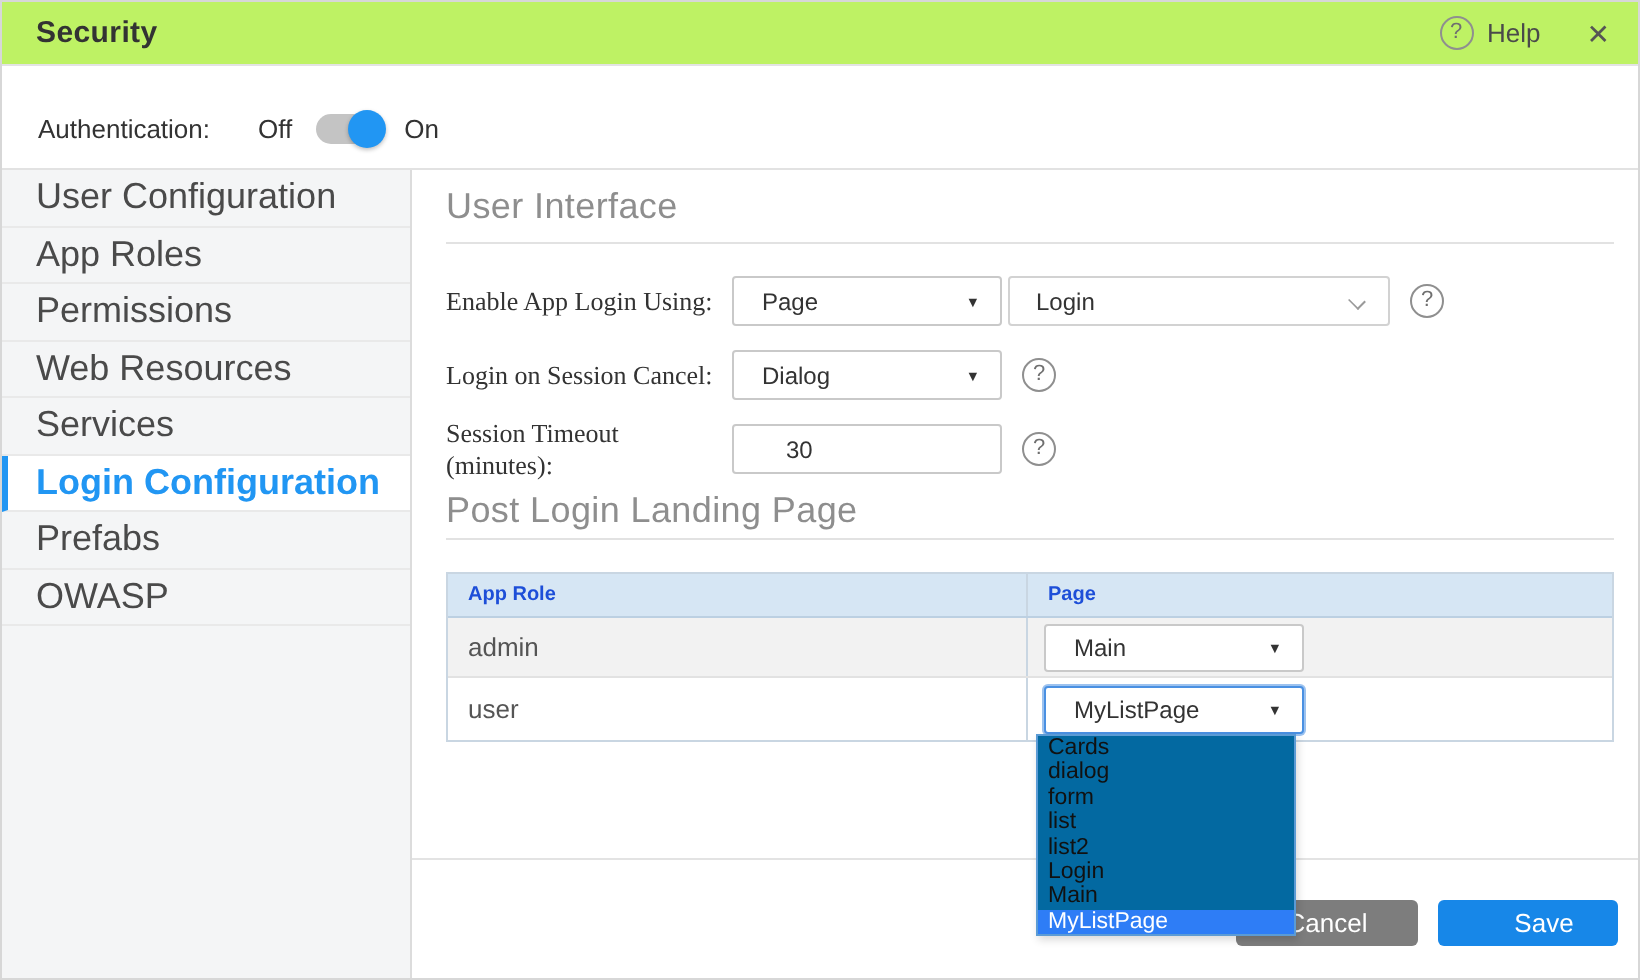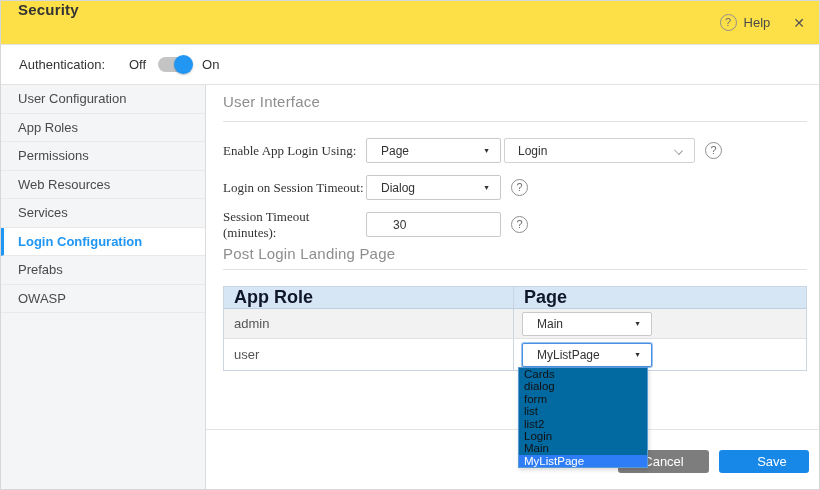--- a/index.html
+++ b/index.html
@@ -1,22 +1,22 @@
 <!DOCTYPE html>
 <html><head>
 <meta charset="utf-8">
 <style>
   * { margin:0; padding:0; box-sizing:border-box; }
   body { font-family:"Liberation Sans", sans-serif; background:#fff; }
   .app { position:relative; width:820px; height:490px; background:#fff; overflow:hidden;
          border:1px solid #d7d7d7; }
 
   
-  .hdr { position:absolute; left:0; top:0; width:100%; height:44px; background:#fde047;
-         border-bottom:1px solid #e3e3e3; display:flex; }
+  .hdr { position:absolute; left:0; top:0; width:100%; height:32px; background:#bef264;
+         border-bottom:1px solid #e3e3e3; display:flex; align-items:center; }
   .hdr-title { margin-left:17px; font-size:15px; font-weight:700; color:#333; letter-spacing:.2px; }
   .hdr-right { margin-left:auto; margin-right:14px; display:flex; align-items:center; gap:7px; }
   .qcircle { width:17px; height:17px; border:1px solid #8f8f8f; border-radius:50%; color:#6f6f6f;
              font-size:11px; line-height:15px; text-align:center; display:inline-block; }
   .hdr-help-label { font-size:13px; color:#4a4a4a; cursor:pointer; }
   .x-icon { margin-left:16px; color:#555; font-size:14px; cursor:pointer; line-height:1; }
   .x-icon::before { content:"\2715"; }
 
   
   .authbar { position:absolute; left:0; top:44px; width:100%; height:40px; background:#fff;
@@ -25,27 +25,27 @@
   .auth-off { margin-left:18px; }
   .toggle { position:relative; width:32px; height:15px; background:#c4c4c4; border-radius:8px;
             margin:0 12px; cursor:pointer; display:inline-block; }
   .toggle .knob { position:absolute; right:-3px; top:-2px; width:19px; height:19px; border-radius:50%;
                   background:#2196f3; box-shadow:0 1px 2px rgba(0,0,0,.25); }
 
   
   .bodyrow { position:absolute; left:0; top:84px; width:100%; height:406px; display:flex; }
   .sidebar { width:205px; background:#f4f5f6; border-right:1px solid #dcdcdc; }
   .side-item { height:28.5px; border-bottom:1px solid #e9e9e9; display:flex; align-items:center;
-               padding-left:17px; font-size:13px; color:#4a4a4a; cursor:pointer;text-align:right; }
+               padding-left:17px; font-size:18px; color:#4a4a4a; cursor:pointer;text-align:right; }
   .side-item.active { background:#fff; border-left:3px solid #2196f3; padding-left:14px;
                       color:#2196f3; font-weight:700; }
   .main { position:relative; flex:1; background:#fff; }
 
   
-  .sect { position:absolute; left:17px; font-size:15px; color:#8e8e8e; letter-spacing:.2px; }
+  .sect { position:absolute; left:17px; font-size:18px; color:#8e8e8e; letter-spacing:.2px; }
   .rule { position:absolute; left:17px; width:584px; height:1px; background:#e2e2e2; }
 
   
   .frow { position:absolute; left:17px; height:25px; display:flex; align-items:center; }
   .flabel { width:143px; font-size:13px; color:#333;font-family:Liberation Serif, serif; }
   .sel { position:relative; height:25px; background:#fff; border:1px solid #c9c9c9; border-radius:2px;
          font-size:12px; color:#333; display:flex; align-items:center; padding-left:14px; cursor:pointer; }
   .sel .caret { position:absolute; right:9px; top:50%; transform:translateY(-50%) scale(.8);
                 font-size:9px; color:#333; }
   .sel.w135 { width:135px; }
@@ -59,21 +59,21 @@
   .tinput { width:135px; height:25px; border:1px solid #c9c9c9; border-radius:2px; font-size:12px;
             color:#333; padding-left:26px; font-family:"Liberation Sans",sans-serif; }
 
   
   .ptable { position:absolute; left:17px; top:201px; width:584px; border:1px solid #c9d6e2; }
   .t-head { display:flex; height:22px; background:#d6e6f4; border-bottom:1px solid #bcd0e2; }
   .t-head .c1, .t-row .c1 { width:290px; border-right:1px solid #c9d6e2; display:flex;
                             align-items:center; padding-left:10px; }
   .t-head .c2, .t-row .c2 { flex:1; display:flex; align-items:center; padding-left:0; }
   .t-head .c2 { padding-left:10px; }
-  .t-head div { font-size:18px; font-weight:700; color:#0f172a; }
+  .t-head div { font-size:10px; font-weight:700; color:#1d4ed8; }
   .t-row { display:flex; font-size:13px; color:#555; }
   .t-row.r-admin { height:30px; background:#f2f2f2; border-bottom:1px solid #e2e2e2; }
   .t-row.r-user  { height:31px; background:#fff;justify-content:center; }
   .t-row .sel { width:130px; height:24px; margin-left:8px; }
   .sel.focused { border:1px solid #4a90e2; box-shadow:0 0 0 1px rgba(74,144,226,.55); }
 
   
   .droplist { position:absolute; left:312px; top:282px; width:130px; background:#0369a1;
               border:1px solid #5b9bd5; z-index:10; box-shadow:1px 2px 4px rgba(0,0,0,.15); }
   .opt { height:12.4px; line-height:12.4px; font-size:11.5px; color:#111; padding-left:5px;
@@ -135,21 +135,21 @@
           <span class="caret">▼</span>
         </span>
         <span class="combo">
           <span>Login</span>
           <span class="chev"></span>
         </span>
         <span class="qcircle fhelp">?</span>
       </div>
 
       <div class="frow" style="top:90px;">
-        <span class="flabel">Login on Session Timeout:</span>
+        <span class="flabel">Login on Session Cancel:</span>
         <span class="sel w135">
           <span>Dialog</span>
           <span class="caret">▼</span>
         </span>
         <span class="qcircle fhelp">?</span>
       </div>
 
       <div class="frow" style="top:127px;">
         <span class="flabel">Session Timeout (minutes):</span>
         <input class="tinput" value="30" style="">

